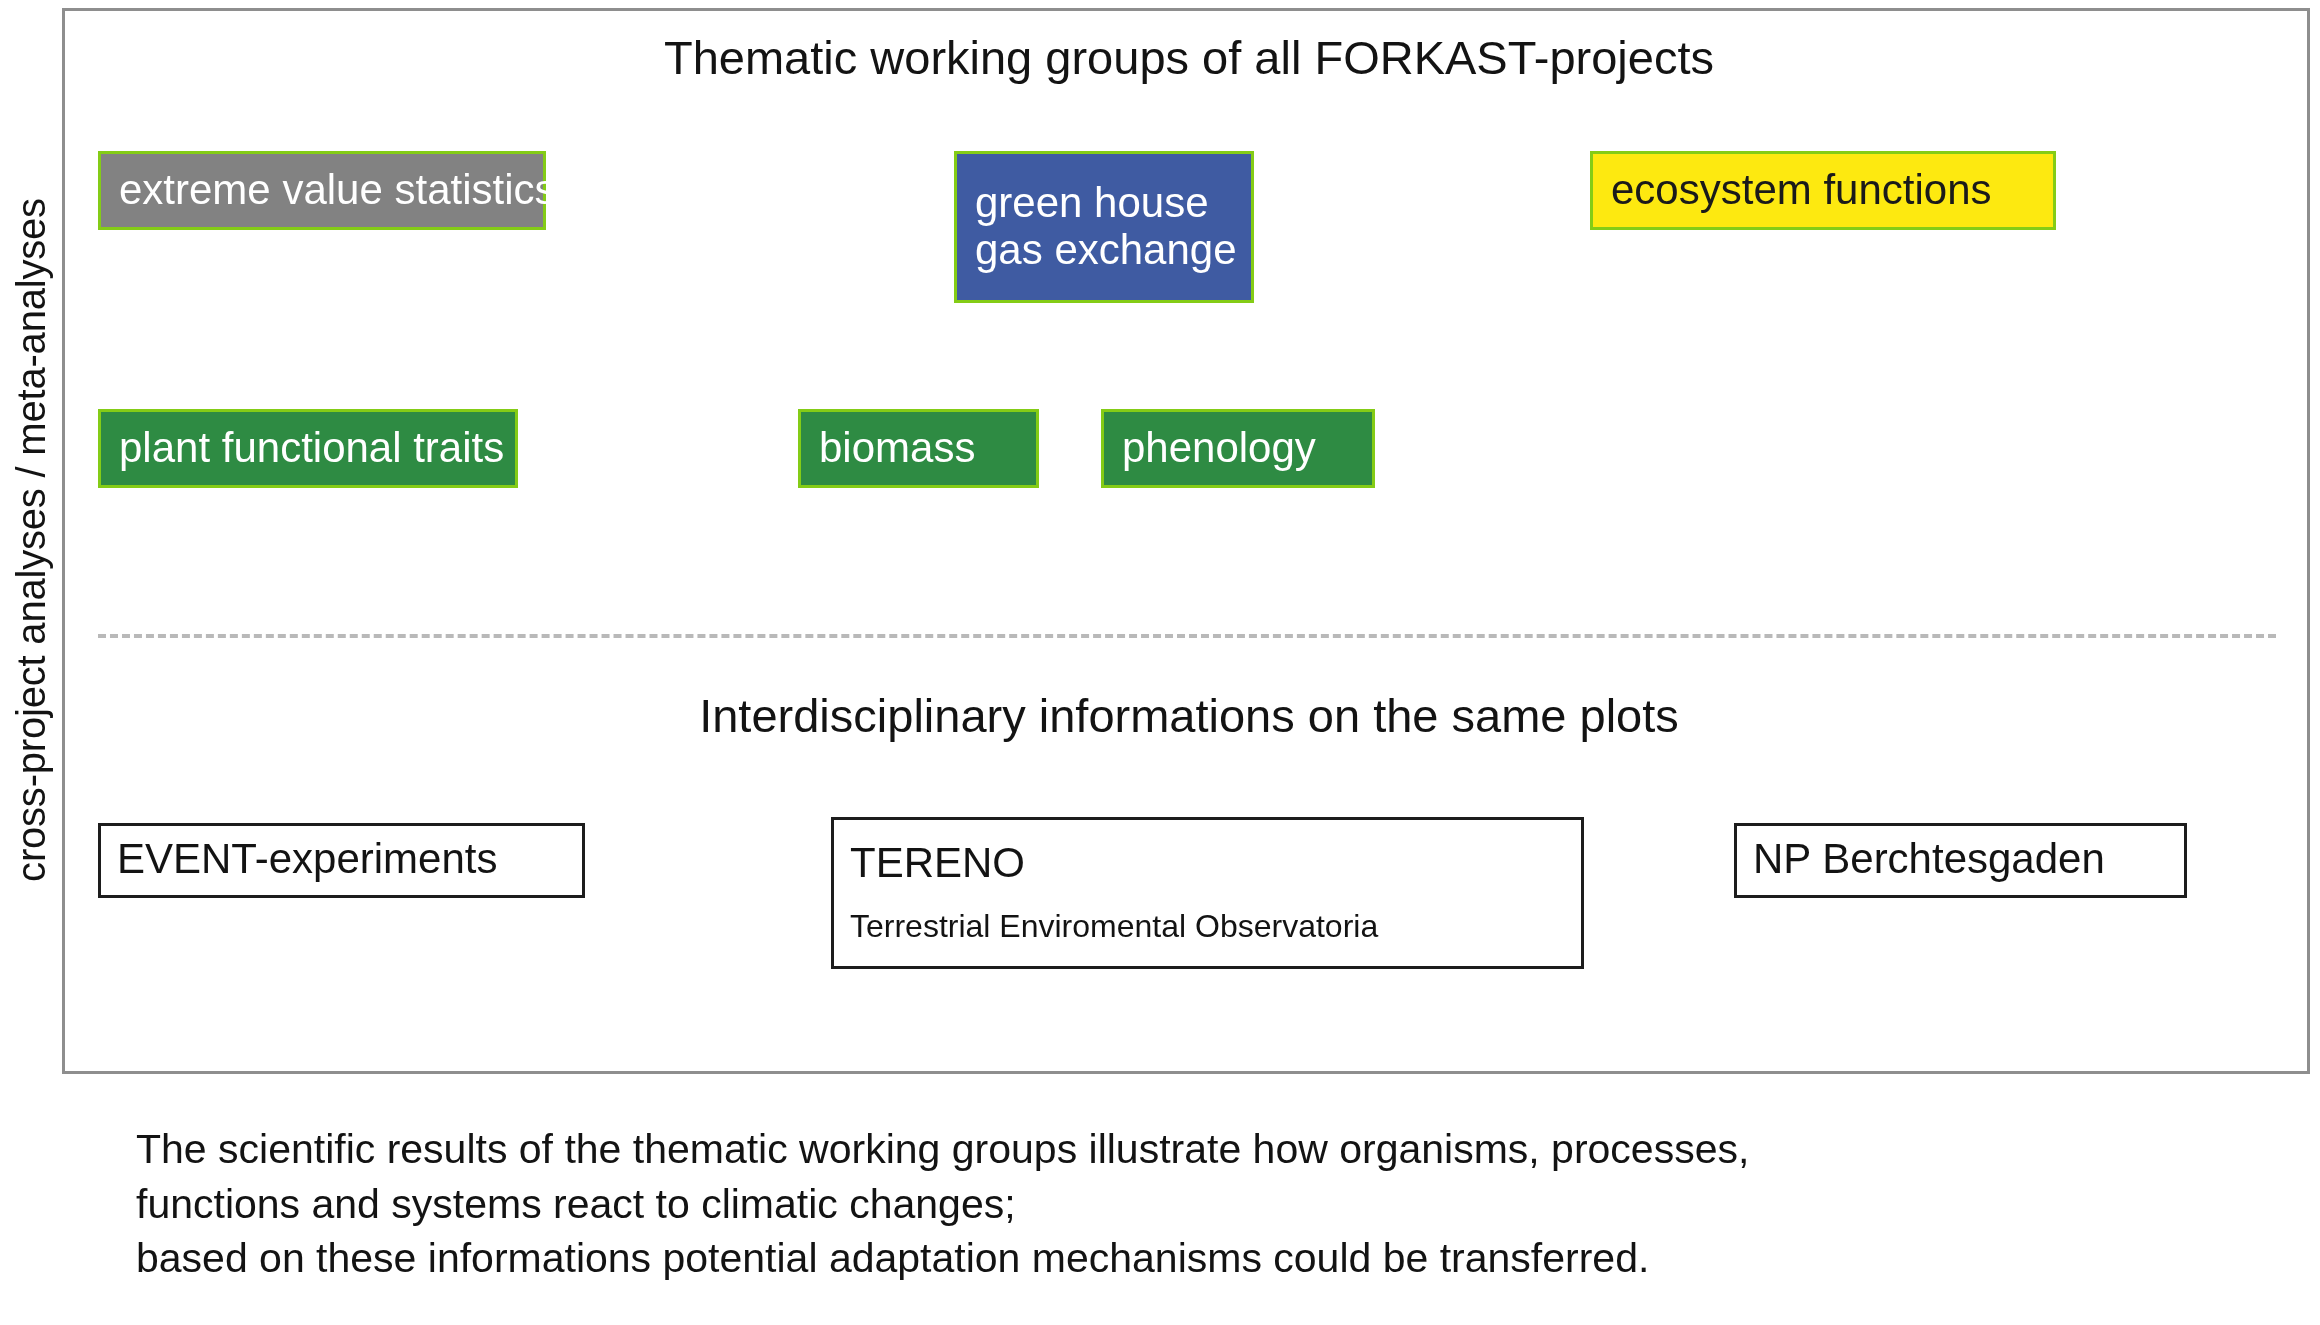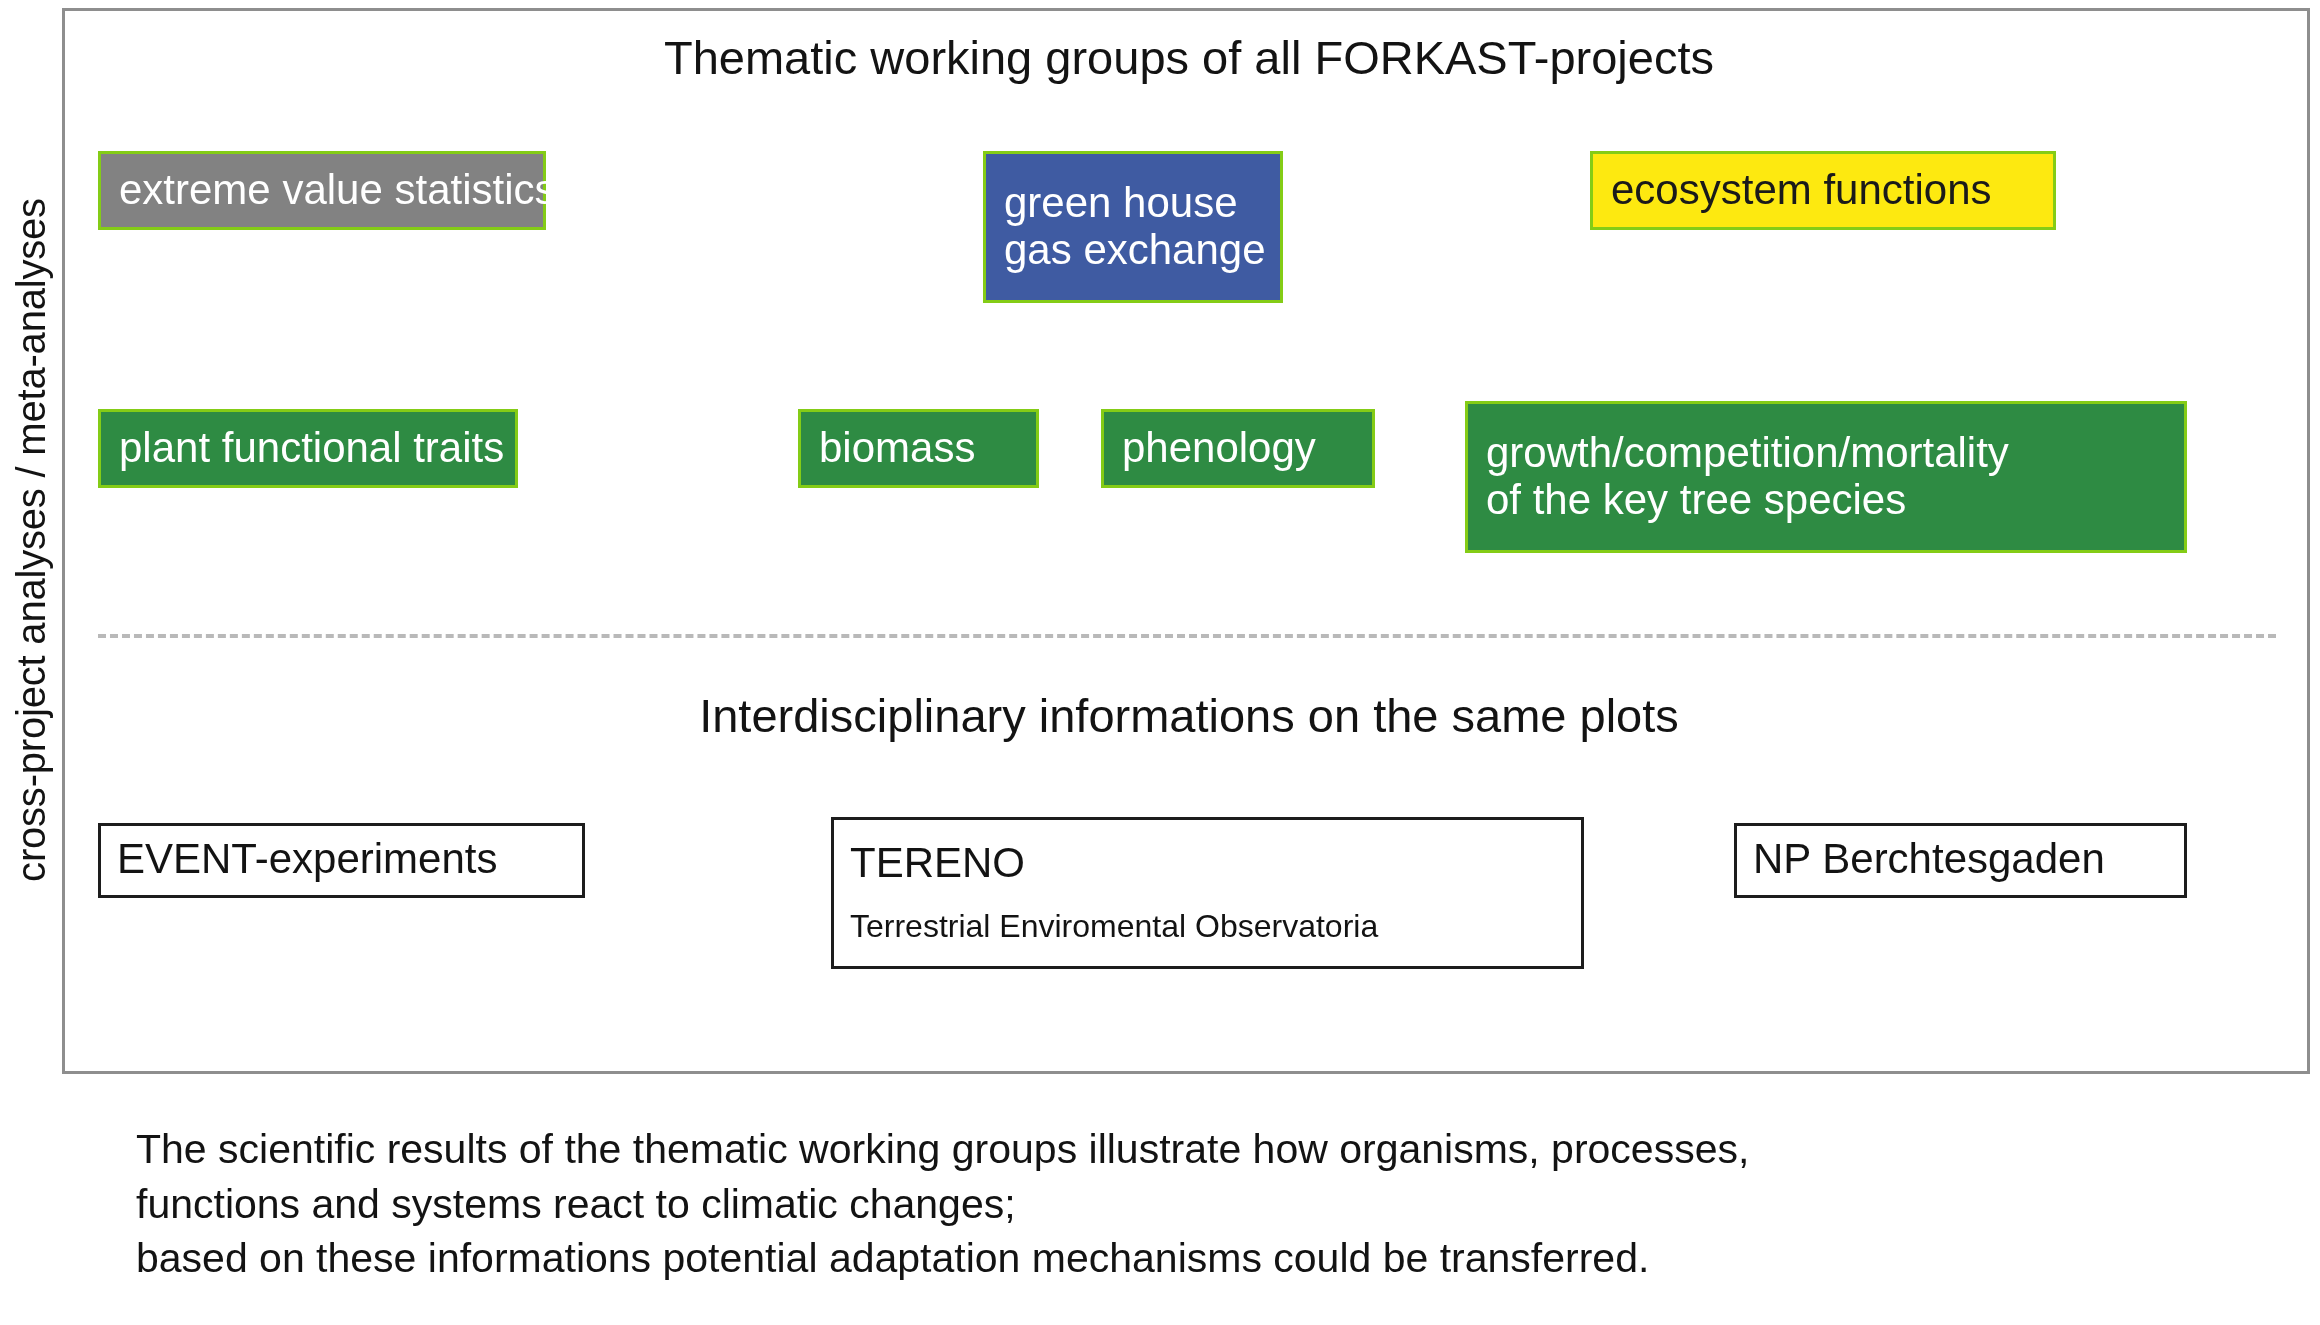--- a/index.html
+++ b/index.html
@@ -82,21 +82,21 @@
     flex-direction: column;
     justify-content: center;
     padding: 6px 18px 8px 18px;
   }
   .box .line {
     font-size: 42px;
     line-height: 1.12;
     white-space: nowrap;
   }
   .box.gray   { background: #828282; }
-  .box.blue   { background: #3f5ba2; margin-left: 29px; }
+  .box.blue   { background: #3f5ba2; }
   .box.yellow { background: #fde910; }
   .box.green  { background: #2e8b43; }
   .box.gray .line,
   .box.blue .line,
   .box.green .line { color: #ffffff; }
   .box.yellow .line { color: #1a1a1a; }
 
   
   .pbox {
     position: absolute;
@@ -175,24 +175,20 @@
     </div>
 
     <div class="box green" style="left:733px; top:398px; width:241px; height:79px;">
       <div class="line">biomass</div>
     </div>
 
     <div class="box green" style="left:1036px; top:398px; width:274px; height:79px;">
       <div class="line">phenology</div>
     </div>
 
-    <div class="box green" style="left:1400px; top:390px; width:722px; height:152px;">
-      <div class="line">growth/competition/mortality</div>
-      <div class="line">of the key tree species</div>
-    </div>
 
     <div class="divider"></div>
 
     <div class="heading" id="title-interdisc">Interdisciplinary informations on the same plots</div>
 
     <div class="pbox" style="left:33px; top:812px; width:487px; height:75px;">
       <div class="main">EVENT-experiments</div>
     </div>
 
     <div class="pbox" style="left:766px; top:806px; width:753px; height:152px;">

